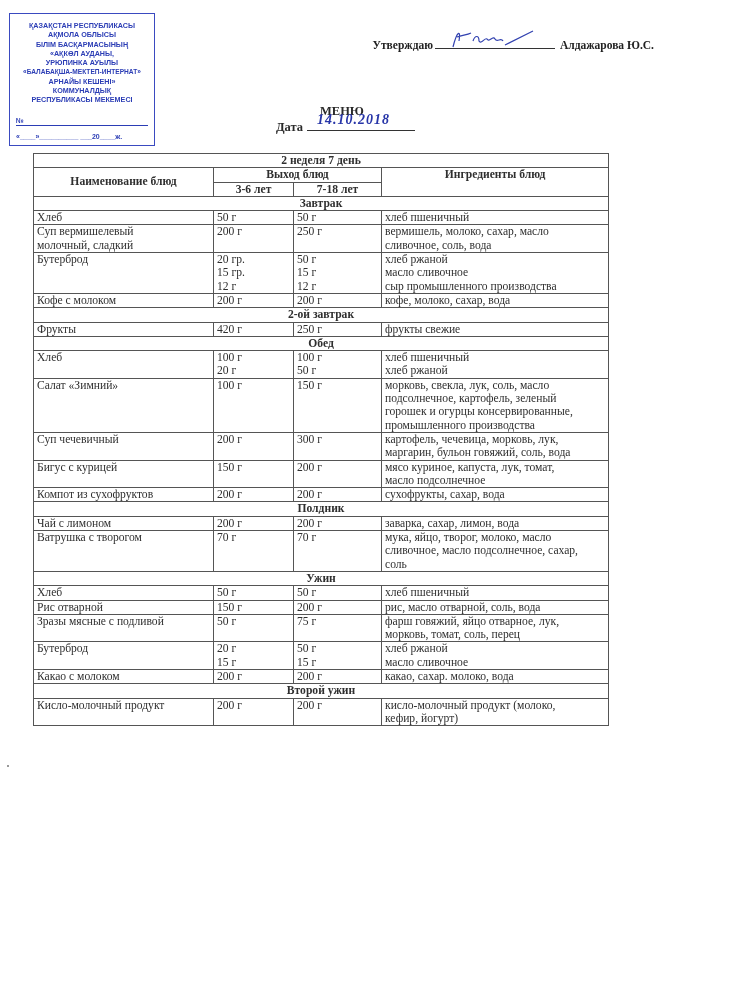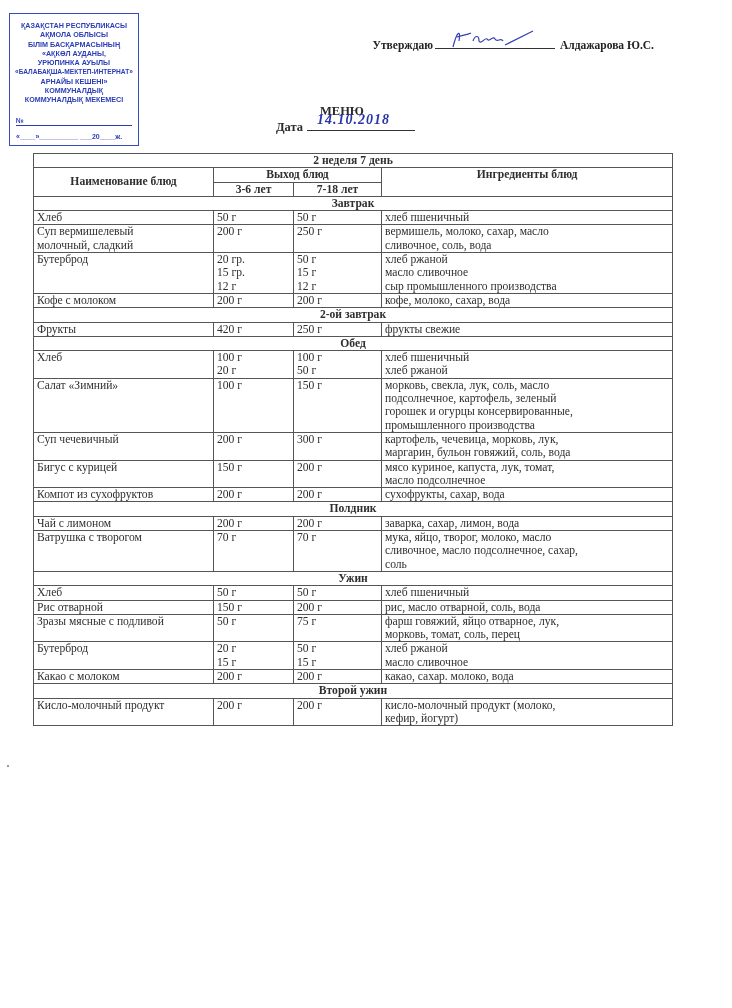--- a/index.html
+++ b/index.html
@@ -1,20 +1,20 @@
 <!DOCTYPE html>
 <html><head>
 <meta charset="utf-8">
 <style>
   html, body { margin:0; padding:0; background:#ffffff; }
   body { width:732px; height:1008px; position:relative; overflow:hidden;
          font-family:"Liberation Serif", serif; color:#2a2a2a; }
 
   
-  .stamp { position:absolute; left:9px; top:13px; width:130px; height:133px;
+  .stamp { position:absolute; left:9px; top:13px; width:146px; height:133px;
            border:1.5px solid #3a4ac0; color:#2b3db5;
            font-family:"Liberation Sans", sans-serif; font-weight:bold;
            font-size:7.2px; line-height:9.3px; text-align:center; box-sizing:border-box;
            padding-top:7px; }
   .stamp .line { display:block; white-space:nowrap; }
   .stamp .field { position:absolute; left:6px; right:6px; font-size:7px; text-align:left; }
   .stamp .field.no { top:102px; border-bottom:1px solid #2b3db5; height:9px; }
   .stamp .field.date { top:118px; height:9px; }
 
   
@@ -28,21 +28,21 @@
 
   
   .menu-title { position:absolute; left:320px; top:104px; font-weight:bold; font-size:12.5px; }
   .date-row { position:absolute; left:276px; top:118px; font-weight:bold; font-size:12.5px; }
   .date-line { display:inline-block; width:108px; border-bottom:1px solid #333; height:12px;
                position:relative; margin-left:4px; vertical-align:baseline; }
   .date-hand { position:absolute; left:10px; top:-6px; font-family:Liberation Serif, serif;
                font-style:italic; color:#2836a8; font-size:14px; letter-spacing:1px; }
 
   
-  table.menu { position:absolute; left:33px; top:153px; width:640px; border-collapse:collapse;
+  table.menu { position:absolute; left:33px; top:153px; width:576px; border-collapse:collapse;
                font-size:11.6px; line-height:13.3px; color:#2f2f2f; }
   table.menu td, table.menu th { border:1px solid #555; padding:0 3px 0 3px; vertical-align:top;
                font-weight:normal; text-align:left; }
   table.menu th { font-weight:bold; text-align:center; vertical-align:middle; }
   table.menu .sec td { font-weight:bold; text-align:center; }
   .c1 { width:180px; } .c2 { width:80px; } .c3 { width:88px; }
   .ml { display:block; }
   .dot { position:absolute; width:2px; height:2px; background:#777; border-radius:1px; }
 </style>
 </head>
@@ -50,21 +50,21 @@
 
 <div class="stamp">
   <span class="line">ҚАЗАҚСТАН РЕСПУБЛИКАСЫ</span>
   <span class="line">АҚМОЛА ОБЛЫСЫ</span>
   <span class="line">БІЛІМ БАСҚАРМАСЫНЫҢ</span>
   <span class="line">«АҚКӨЛ АУДАНЫ,</span>
   <span class="line">УРЮПИНКА АУЫЛЫ</span>
   <span class="line" style="font-size:6.6px">«БАЛАБАҚША-МЕКТЕП-ИНТЕРНАТ»</span>
   <span class="line">АРНАЙЫ КЕШЕНІ»</span>
   <span class="line">КОММУНАЛДЫҚ</span>
-  <span class="line">КОММУНАЛДЫҚ МЕКЕМЕСІ</span>
+  <span class="line">РЕСПУБЛИКАСЫ МЕКЕМЕСІ</span>
   <span class="field no">№</span>
   <span class="field date">«____»__________ ___20____ж.</span>
 </div>
 
 <div class="approve">
   <span class="row sign-row">
     <span>Утверждаю</span><span class="sign-line"><svg class="sign-scribble" width="90" height="24" viewBox="0 0 90 24">
           <path d="M4 20 C8 4, 12 2, 10 14 M8 10 C14 8, 18 8, 22 6 M24 14 C26 8, 30 8, 30 14 C32 18, 36 10, 38 12 C40 16, 44 8, 46 12 C48 16, 52 10, 54 14 M56 18 L84 4" stroke="#3242b0" stroke-width="1.2" fill="none"></path>
         </svg></span>
     <span>Алдажарова Ю.С.</span>

